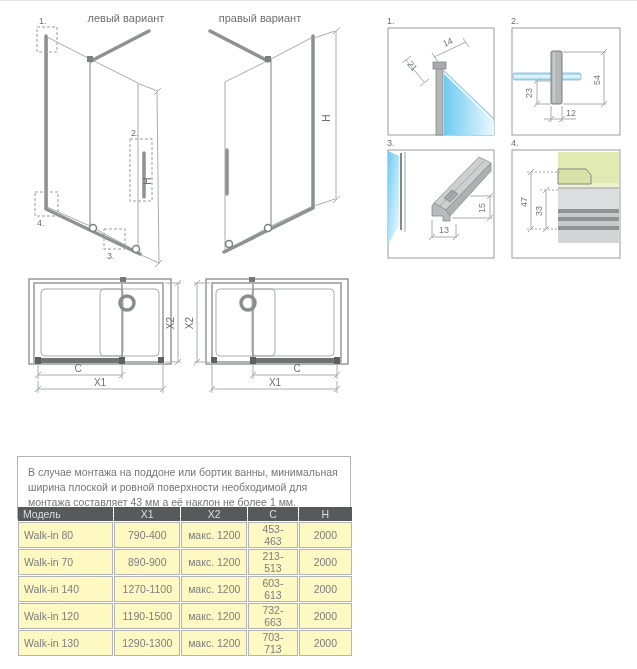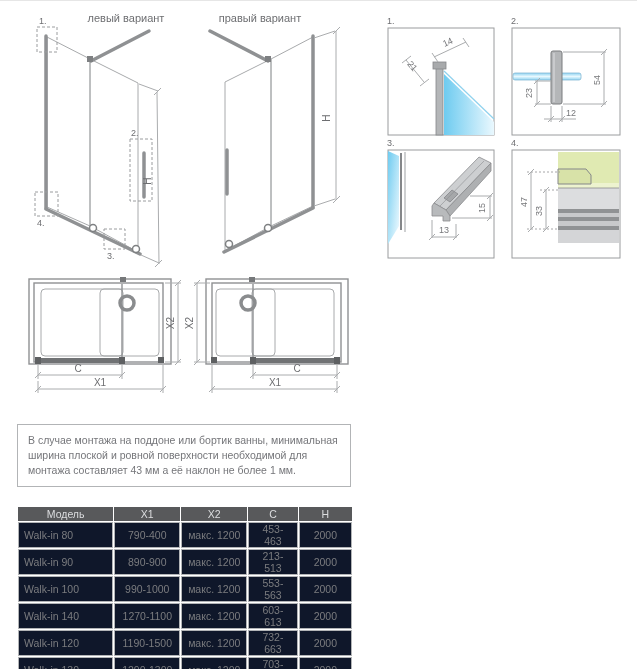--- a/index.html
+++ b/index.html
@@ -11,27 +11,27 @@
   .t-dim{font-size:9px;fill:#77787b;}
   .t-axis{font-size:10px;}
   .thin{stroke:#a8aaac;stroke-width:1;fill:none;}
   .mid{stroke:#8f9193;stroke-width:1.4;fill:none;}
   .thick{stroke:#8f9193;stroke-width:3.5;fill:none;stroke-linecap:round;}
   .dim{stroke:#aaacae;stroke-width:1;fill:none;}
   .dash{stroke:#9a9c9e;stroke-width:1;fill:none;stroke-dasharray:3 2;}
   .dash2{stroke:#8f9193;stroke-width:0.8;fill:none;stroke-dasharray:2 2;}
   .dbox{stroke:#9a9c9e;stroke-width:1;fill:#ffffff;}
   #divider{left:0;top:417;width:637px;height:1px;background:#e6e6e6;}
-  #note-box{left:17px;top:424px;width:312px;border:1px solid #b2b4b6;padding:8px 10px;
+  #note-box{left:17px;top:456px;width:312px;border:1px solid #b2b4b6;padding:8px 10px;
     font-size:10.5px;line-height:15px;color:#75767a;}
   #spec-table{left:17px;top:506px;width:336px;border-collapse:separate;border-spacing:1px;
     font-size:10.5px;color:#7b7c7f;}
   #spec-table th{background:#58595b;color:#dcdddf;font-weight:normal;padding:1px 5px;line-height:12px;text-align:center;}
-  #spec-table th:first-child{text-align:center;}
-  #spec-table td{border:1px solid #b2b4b6;padding:0 5px;line-height:12px;text-align:center;background:#0f172a;}
+  #spec-table th:first-child{text-align:left;}
+  #spec-table td{border:1px solid #b2b4b6;padding:0 5px;line-height:12px;text-align:center;background:#fef9c3;}
   #spec-table td:first-child{text-align:left;}
 </style>
 </head>
 <body>
 
 <svg class="abs" style="left:0;top:0" width="637" height="420" viewBox="0 0 637 420">
   <defs>
     <linearGradient id="gTri" x1="0" y1="0" x2="1" y2="0">
       <stop offset="0" stop-color="#6ecbf0"></stop>
         <stop offset="1" stop-color="#eaf8fe"></stop>
@@ -318,31 +318,24 @@
   </thead>
   <tbody>
     <tr>
       <td>Walk-in 80</td>
       <td>790-400</td>
       <td>макс. 1200</td>
       <td>453-463</td>
       <td>2000</td>
     </tr>
     <tr>
-      <td>Walk-in 90</td>
+      <td>Walk-in 70</td>
       <td>890-900</td>
       <td>макс. 1200</td>
       <td>213-513</td>
-      <td>2000</td>
-    </tr>
-    <tr>
-      <td>Walk-in 100</td>
-      <td>990-1000</td>
-      <td>макс. 1200</td>
-      <td>553-563</td>
       <td>2000</td>
     </tr>
     <tr>
       <td>Walk-in 140</td>
       <td>1270-1100</td>
       <td>макс. 1200</td>
       <td>603-613</td>
       <td>2000</td>
     </tr>
     <tr>

